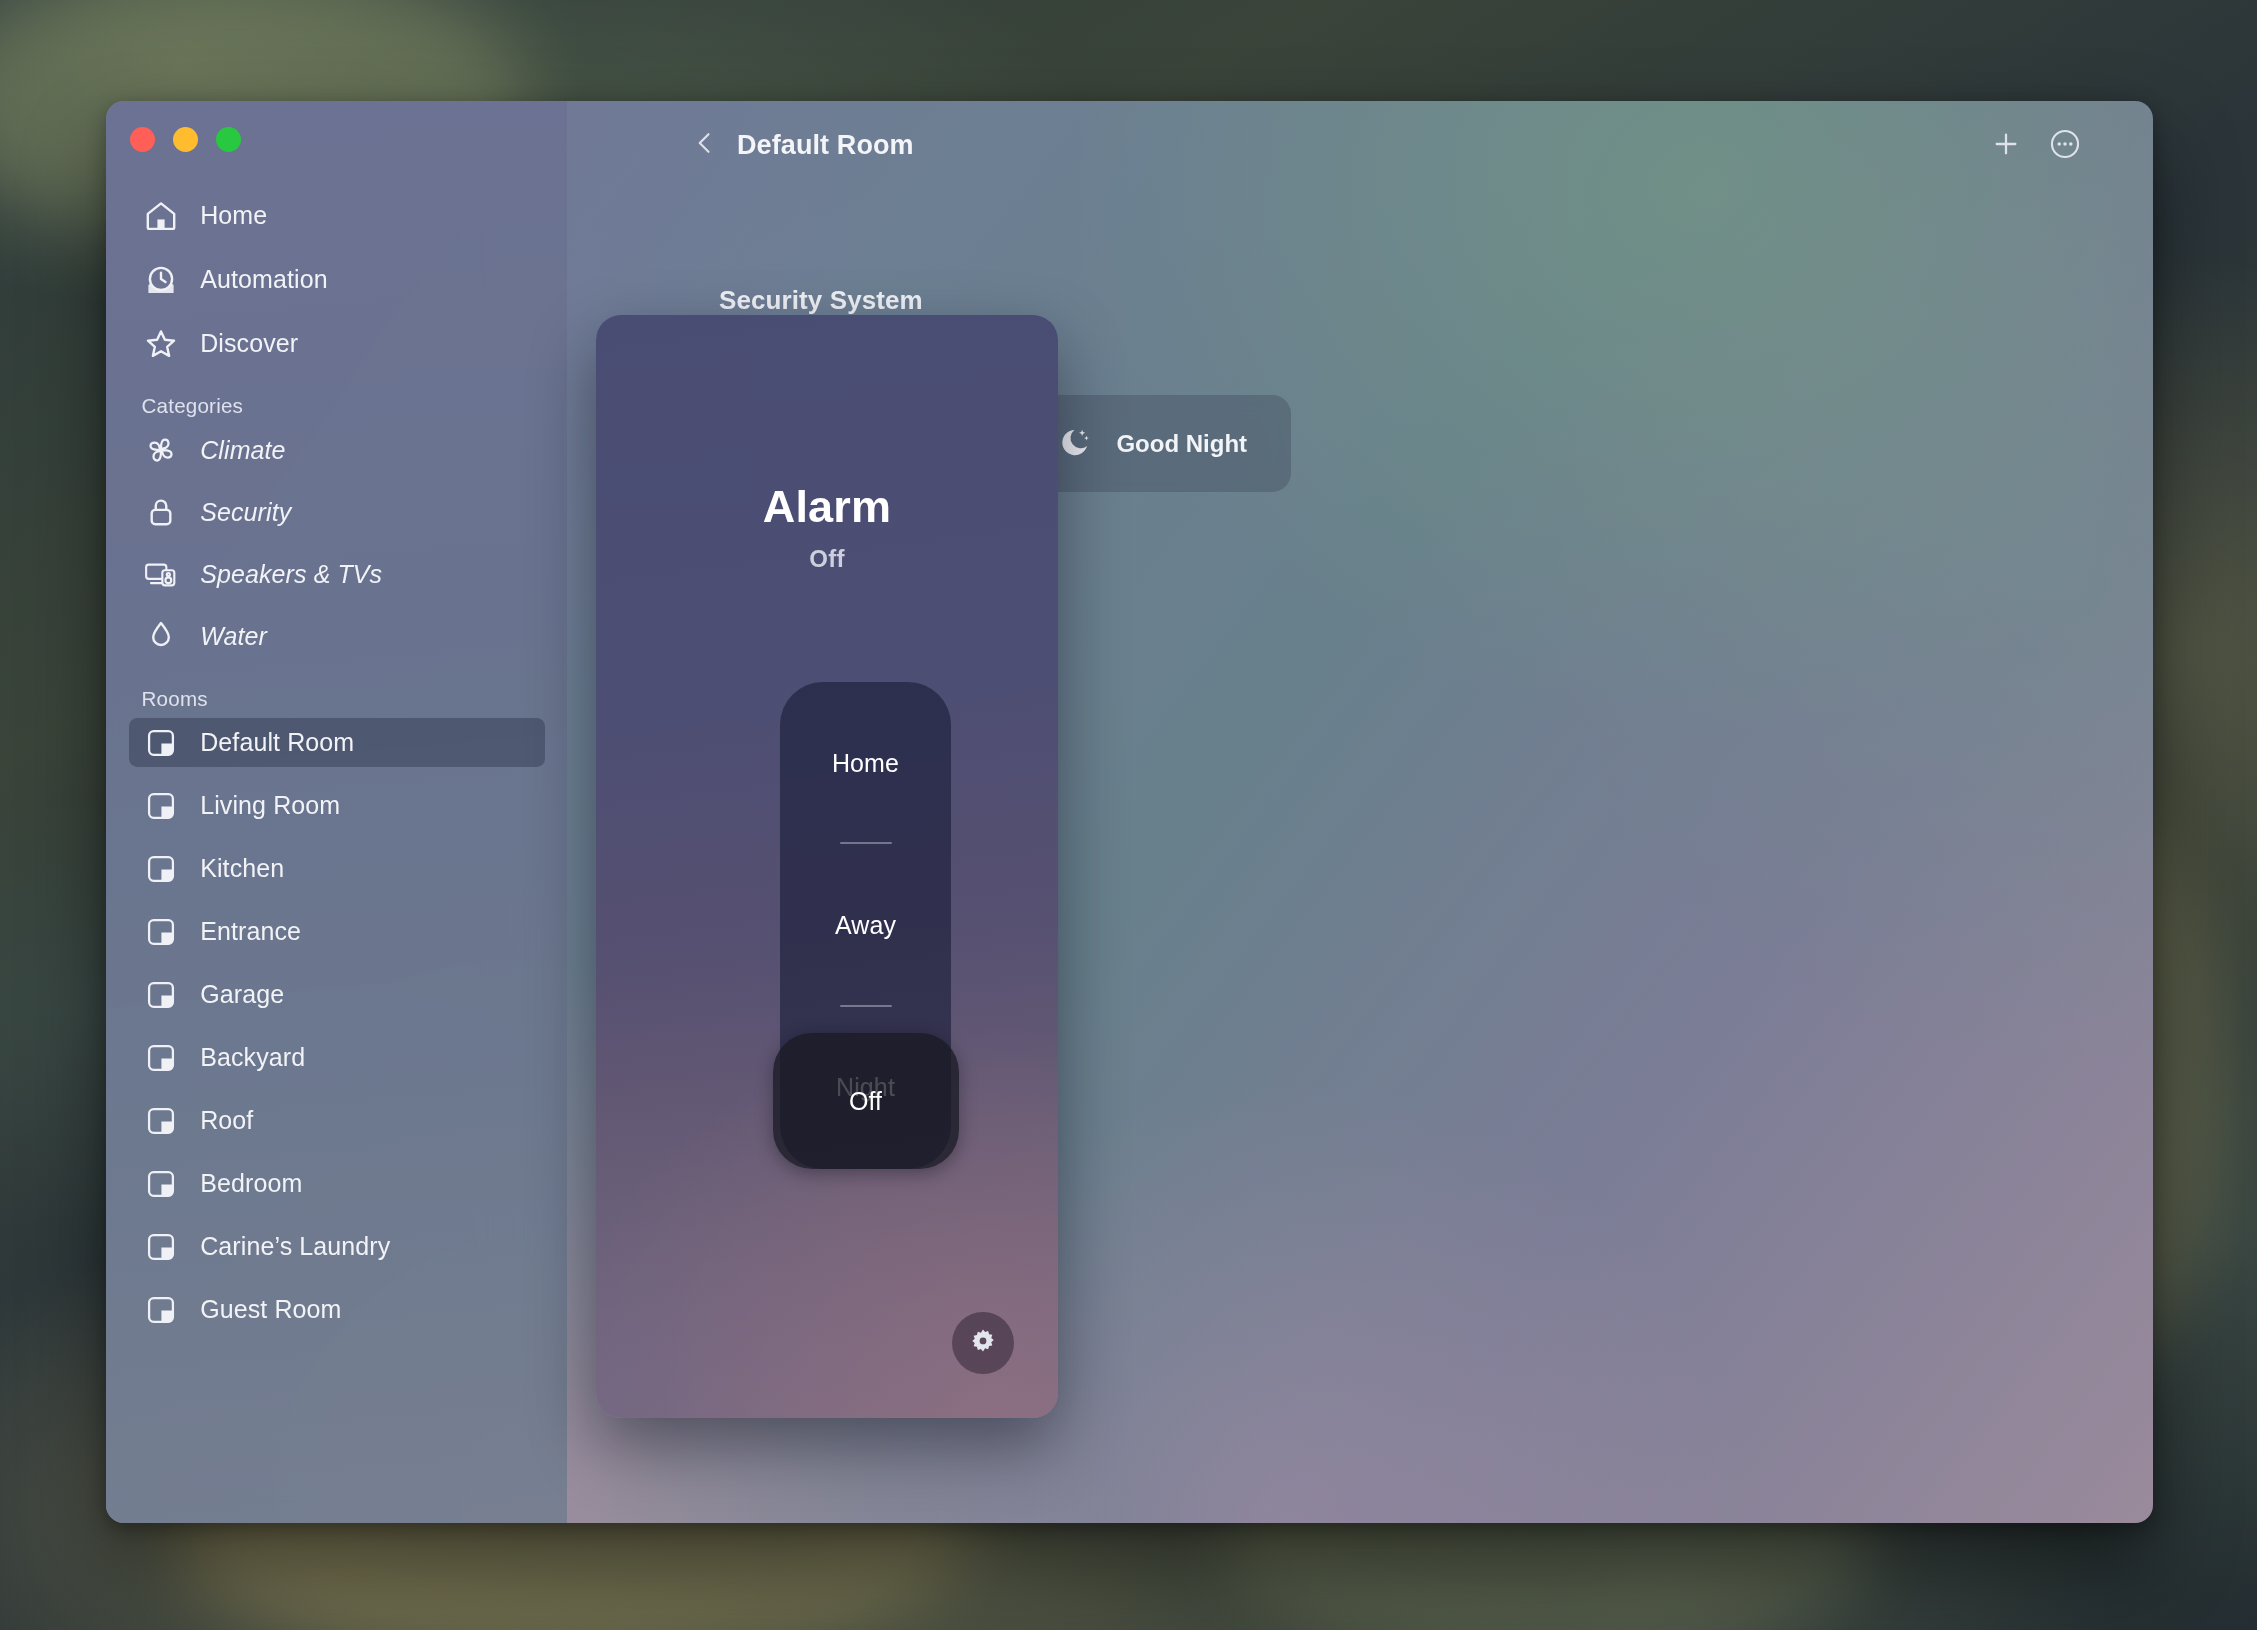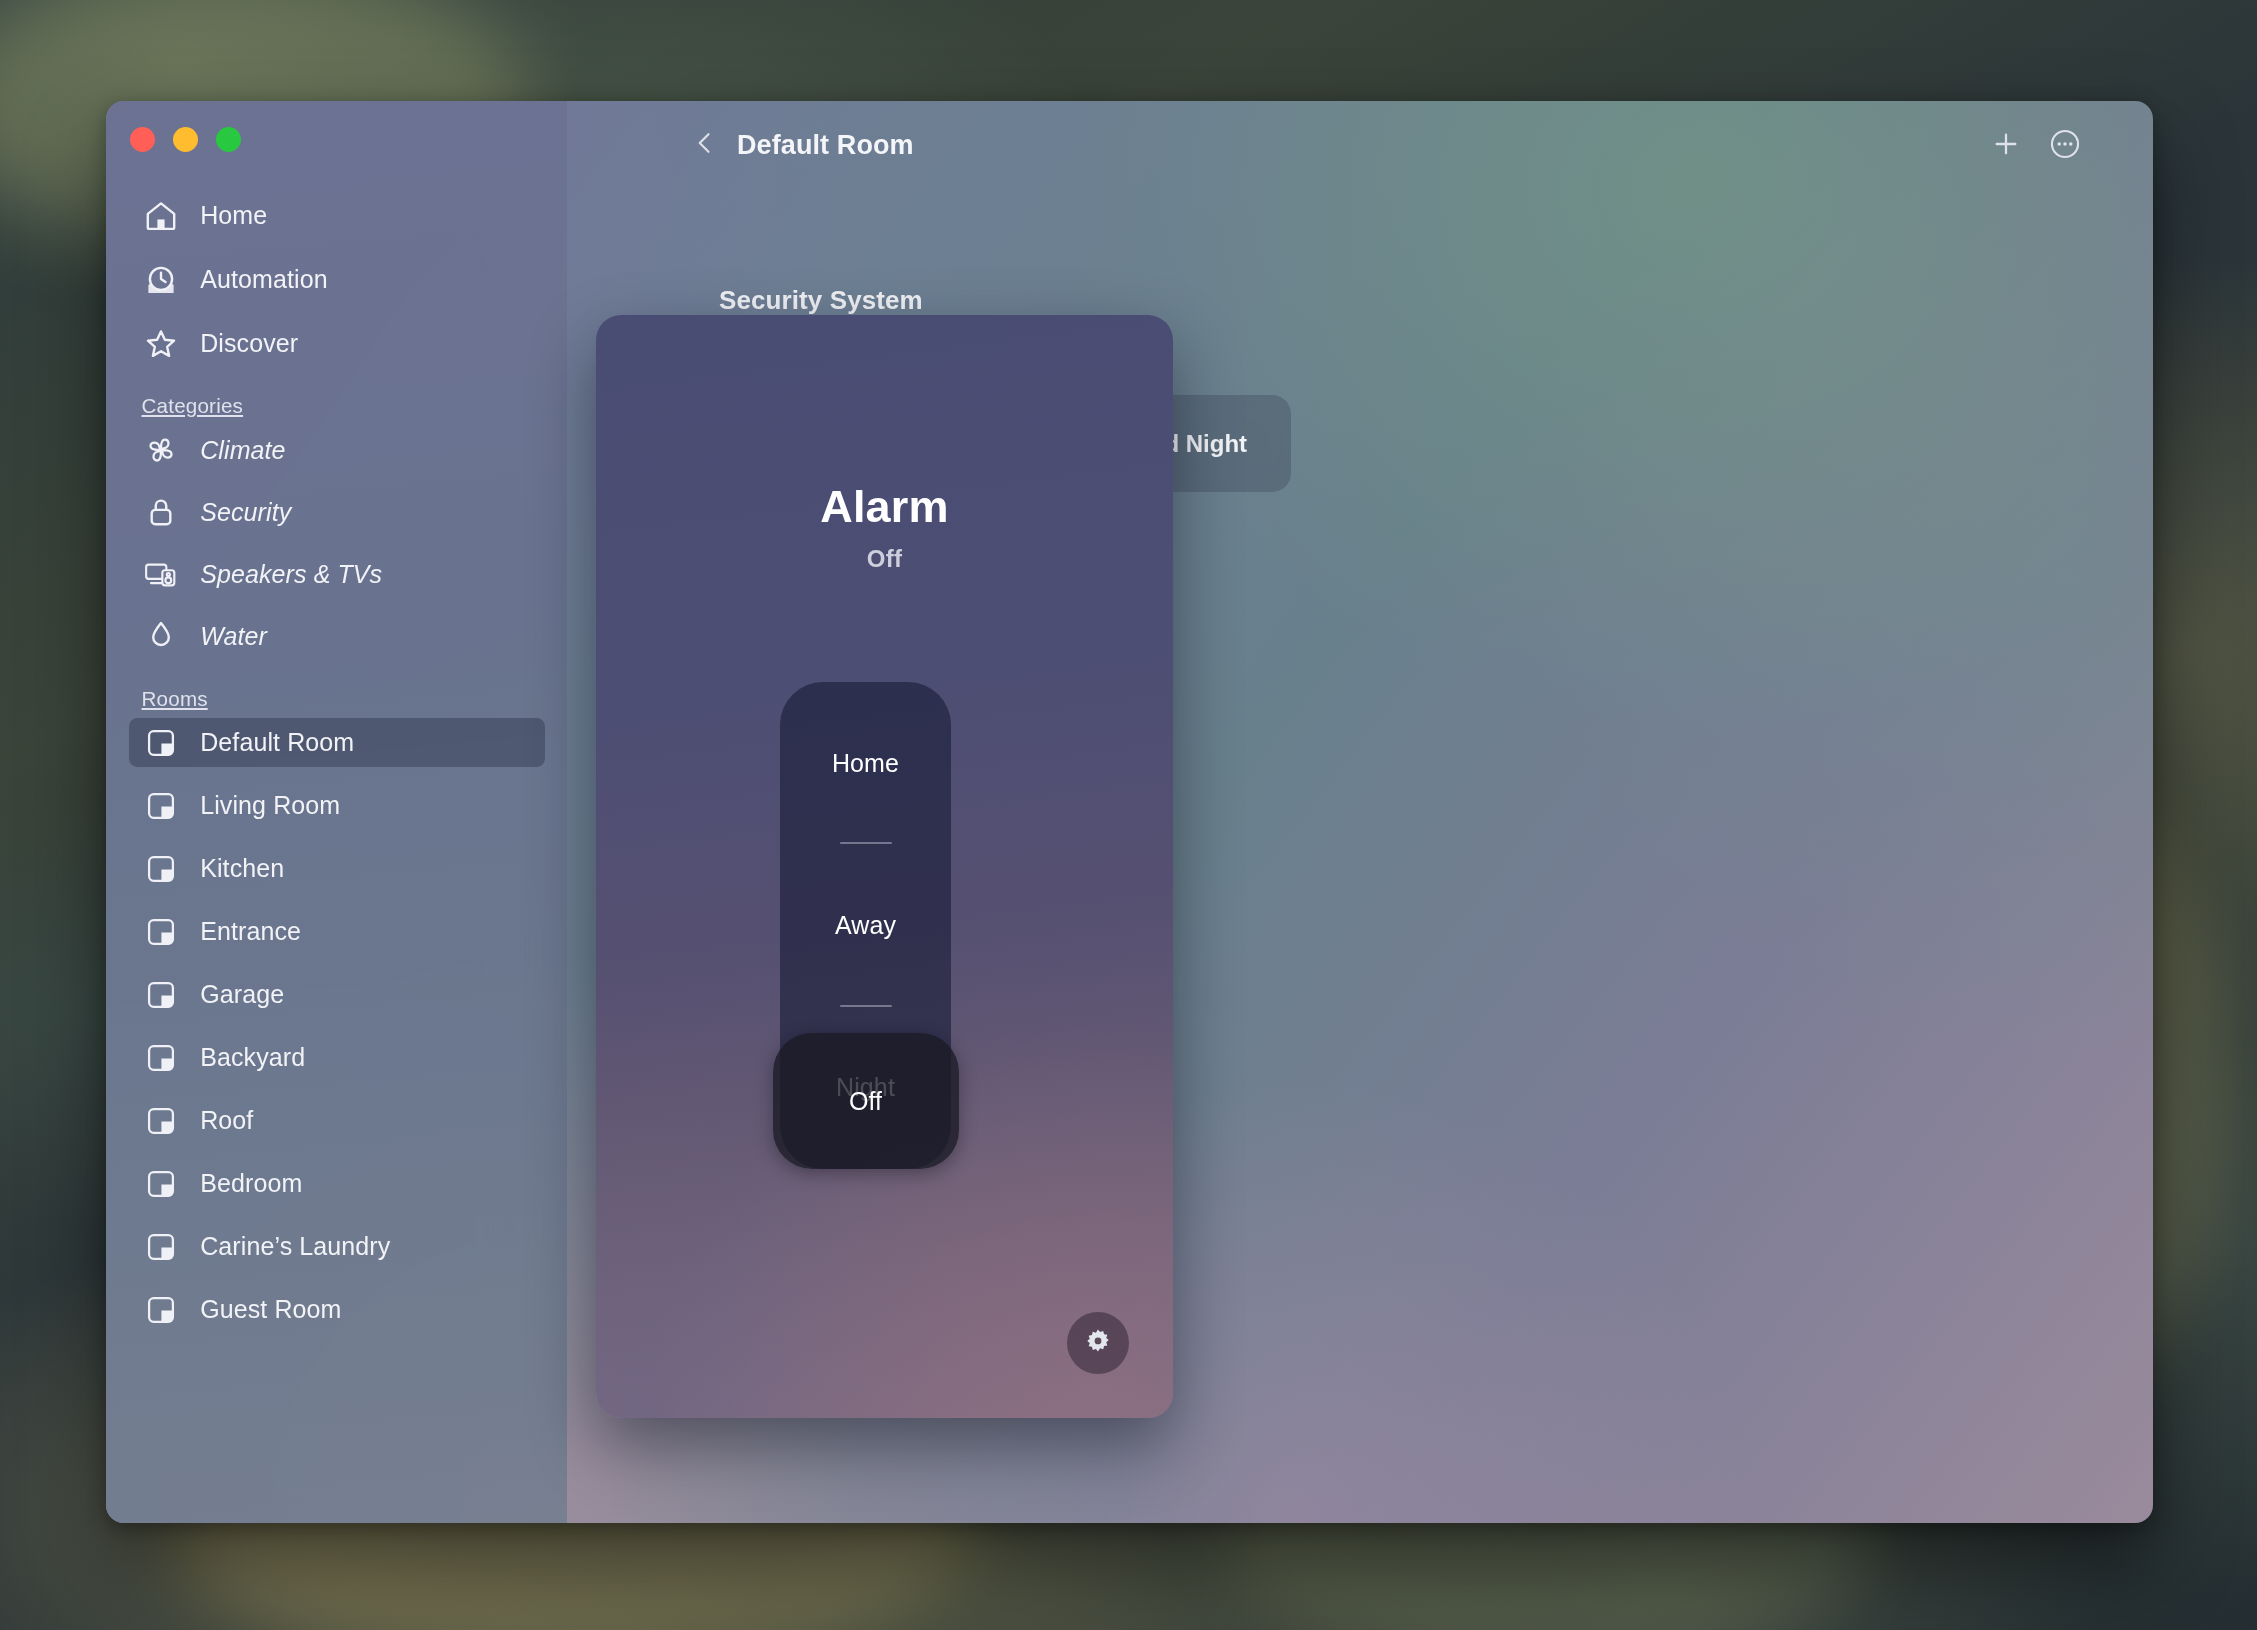--- a/index.html
+++ b/index.html
@@ -56,21 +56,21 @@
     height:49px; margin:0 22.5px; padding:0 13px; border-radius:8.4px;
     color:#f2f3f7; font-size:25px; letter-spacing:0.1px; cursor:default;
   }
   .nav-item.selected { background:rgba(40,48,70,.40); }
   .nav-icon { width:39px; height:39px; display:flex; align-items:center; justify-content:center; flex:0 0 39px; }
   .nav-icon svg { display:block; }
   .nav-label { white-space:nowrap; }
 
   .group-title {
     margin:26px 22.5px 7.5px; padding:0 13px;
-    font-size:20.6px; color:#dfe2ec; font-weight:400; letter-spacing:0.2px;text-decoration:underline;
+    font-size:20.6px; color:#dfe2ec; font-weight:400; letter-spacing:0.2px;
   }
   #nav-top .nav-item { margin-top:0; margin-bottom:15px; }
   #categories-list .nav-item { margin-bottom:13px;font-style:italic; }
   #rooms-list .nav-item { margin-bottom:14px; }
 
   
   #traffic-lights { position:absolute; left:24px; top:26px; display:flex; gap:18px; z-index:3; }
   .tl { width:25px; height:25px; border-radius:50%; }
   #tl-close { background:#ff5f57; }
   #tl-min   { background:#febc2e; }
@@ -106,21 +106,21 @@
     display:flex; align-items:center; gap:24px;
     height:97px; padding:0 38px; min-width:274px;
     border-radius:19px; background:rgba(52,58,78,.30);
     color:#f3f4f8; font-size:24px; font-weight:700; cursor:default;
     backdrop-filter:blur(9.4px);
   }
   .scene-icon { width:37px; height:37px; display:flex; align-items:center; justify-content:center; flex:0 0 37px; }
 
   
   #alarm-popover {
-    position:absolute; left:490px; top:214px; width:577px; height:1103px;
+    position:absolute; left:490px; top:214px; width:462px; height:1103px;
     border-radius:25px; z-index:20; overflow:hidden;
     background:
       radial-gradient(ellipse 656px 581px at 86% 100%, rgba(142,110,128,.72), transparent 68%),
       radial-gradient(ellipse 525px 487px at 10% 100%, rgba(104,100,132,.55), transparent 66%),
       linear-gradient(173deg,#4a4d73 0%,#4c4e74 32%,#565071 56%,#6b5e76 78%,#836f84 100%);
     box-shadow:0 28px 66px rgba(12,14,28,.45);
   }
   #alarm-title {
     position:absolute; left:0; right:0; top:166px; text-align:center;
     font-size:45px; font-weight:700; color:#ffffff; letter-spacing:0.2px;

